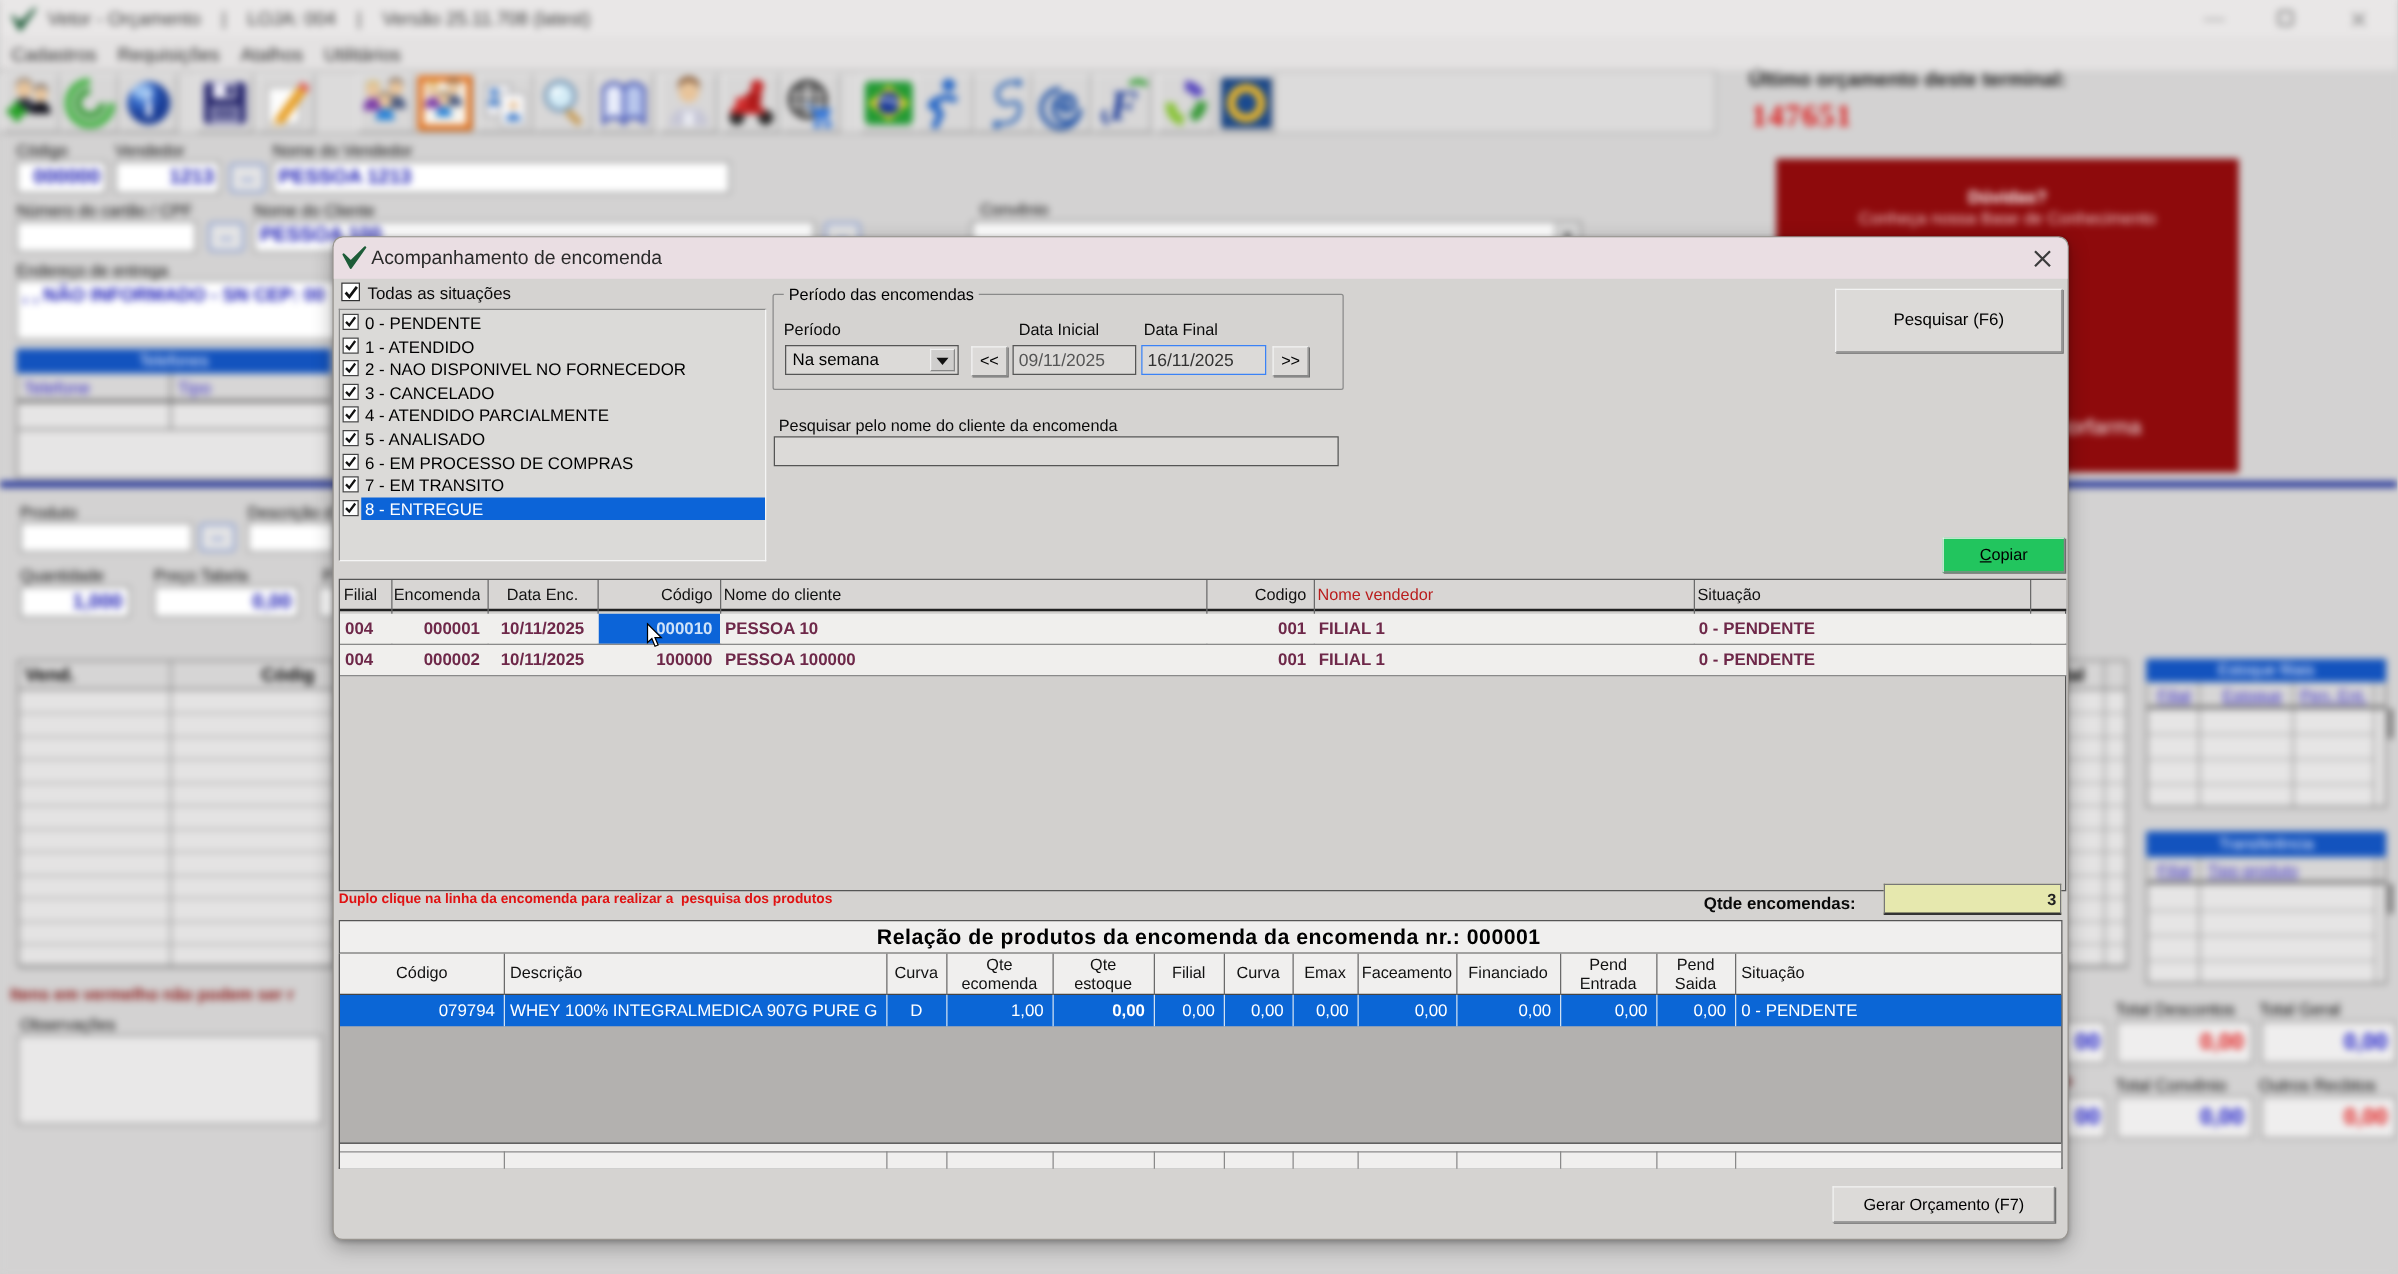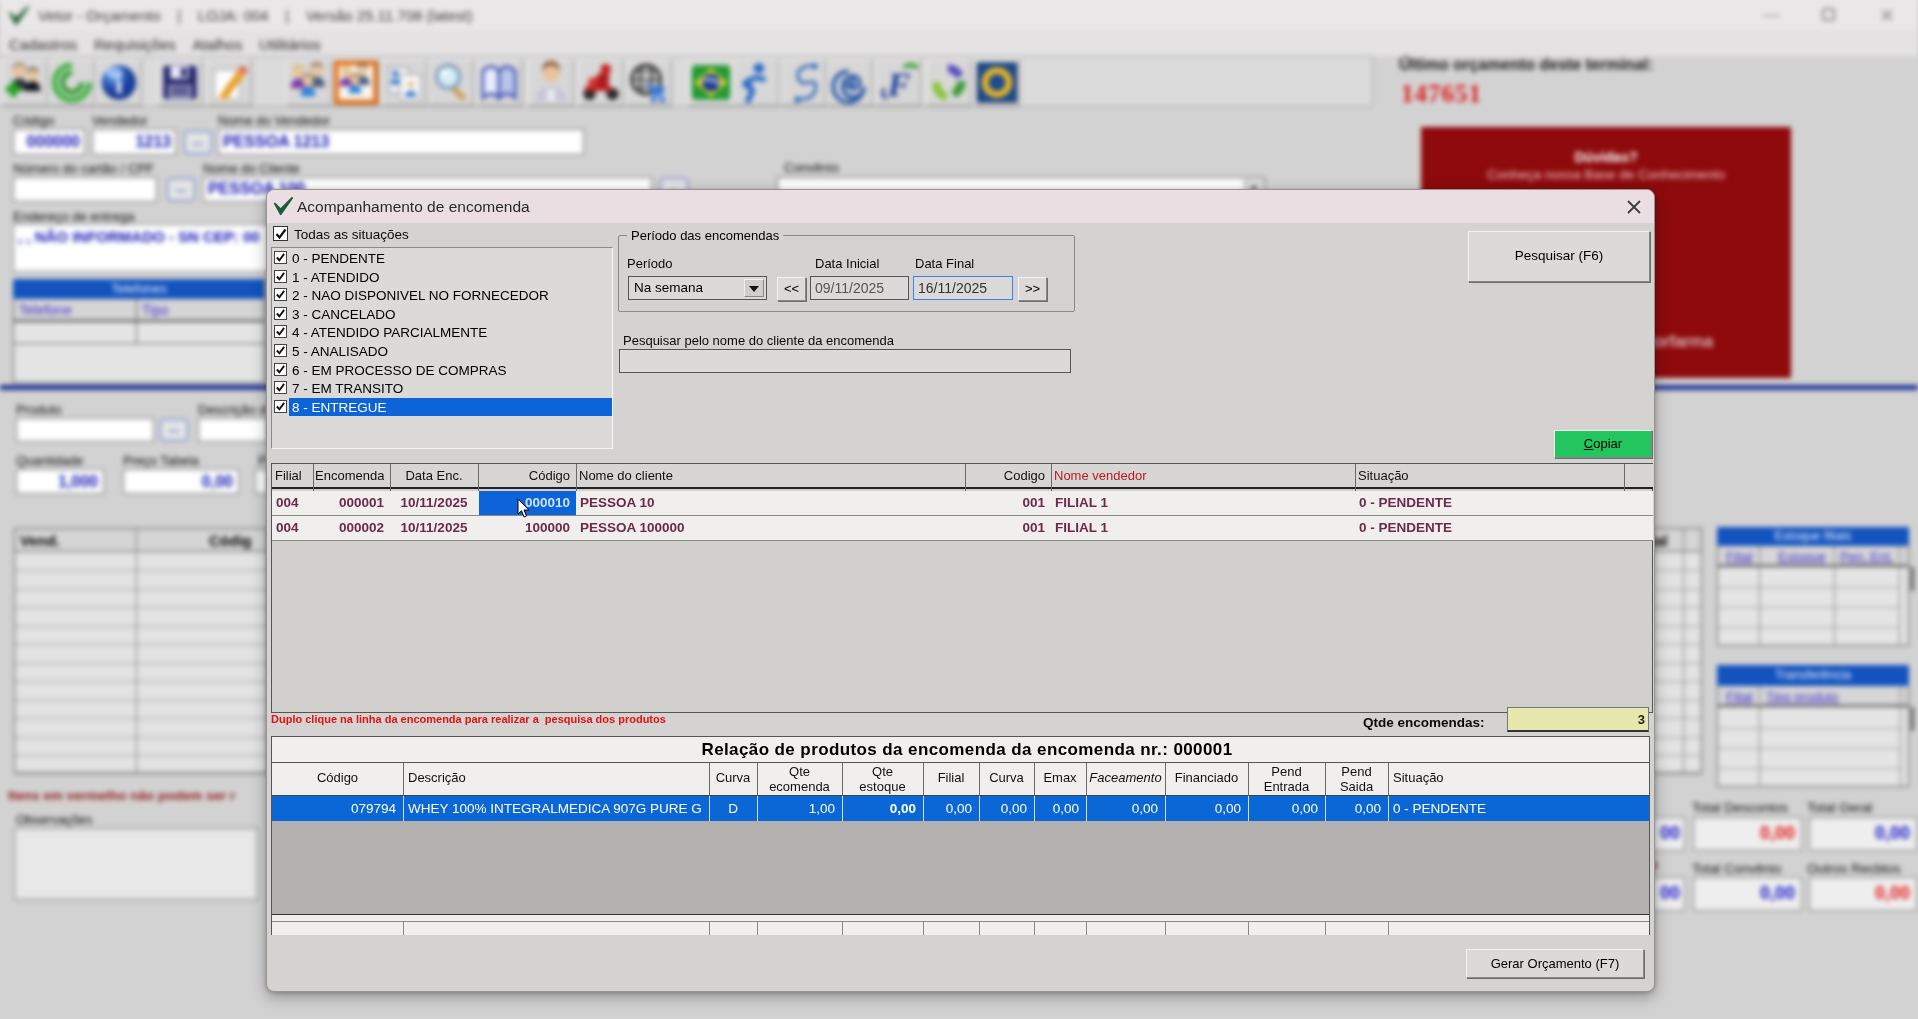--- a/index.html
+++ b/index.html
@@ -518,21 +518,21 @@
             <div style="position:absolute;top:8px;left:2px;width:127px;text-align:center;font-size:13px;line-height:14.5px;color:#111;white-space:pre;overflow:hidden;">Código</div>
             <div style="position:absolute;top:8px;left:136px;width:299px;text-align:left;font-size:13px;line-height:14.5px;color:#111;white-space:pre;overflow:hidden;">Descrição</div>
             <div style="position:absolute;top:8px;left:439px;width:44px;text-align:center;font-size:13px;line-height:14.5px;color:#111;white-space:pre;overflow:hidden;">Curva</div>
             <div style="position:absolute;top:2px;left:487px;width:81px;text-align:center;font-size:13px;line-height:14.5px;color:#111;white-space:pre;overflow:hidden;">Qte
 ecomenda</div>
             <div style="position:absolute;top:2px;left:572px;width:77px;text-align:center;font-size:13px;line-height:14.5px;color:#111;white-space:pre;overflow:hidden;">Qte
 estoque</div>
             <div style="position:absolute;top:8px;left:653px;width:52px;text-align:center;font-size:13px;line-height:14.5px;color:#111;white-space:pre;overflow:hidden;">Filial</div>
             <div style="position:absolute;top:8px;left:709px;width:51px;text-align:center;font-size:13px;line-height:14.5px;color:#111;white-space:pre;overflow:hidden;">Curva</div>
             <div style="position:absolute;top:8px;left:764px;width:48px;text-align:center;font-size:13px;line-height:14.5px;color:#111;white-space:pre;overflow:hidden;">Emax</div>
-            <div style="position:absolute;top:8px;left:816px;width:75px;text-align:center;font-size:13px;line-height:14.5px;color:#111;white-space:pre;overflow:hidden;font-style:italic;">Faceamento</div>
+            <div style="position:absolute;top:8px;left:816px;width:75px;text-align:center;font-size:13px;line-height:14.5px;color:#111;white-space:pre;overflow:hidden;">Faceamento</div>
             <div style="position:absolute;top:8px;left:895px;width:79px;text-align:center;font-size:13px;line-height:14.5px;color:#111;white-space:pre;overflow:hidden;">Financiado</div>
             <div style="position:absolute;top:2px;left:978px;width:73px;text-align:center;font-size:13px;line-height:14.5px;color:#111;white-space:pre;overflow:hidden;">Pend
 Entrada</div>
             <div style="position:absolute;top:2px;left:1055px;width:59px;text-align:center;font-size:13px;line-height:14.5px;color:#111;white-space:pre;overflow:hidden;">Pend
 Saida</div>
             <div style="position:absolute;top:8px;left:1121px;width:254px;text-align:left;font-size:13px;line-height:14.5px;color:#111;white-space:pre;overflow:hidden;">Situação</div>
             <div style="position:absolute;left:131px;top:0;width:1px;height:33px;background:#6a6a6a;"></div>
             <div style="position:absolute;left:437px;top:0;width:1px;height:33px;background:#6a6a6a;"></div>
             <div style="position:absolute;left:485px;top:0;width:1px;height:33px;background:#6a6a6a;"></div>
             <div style="position:absolute;left:570px;top:0;width:1px;height:33px;background:#6a6a6a;"></div>

